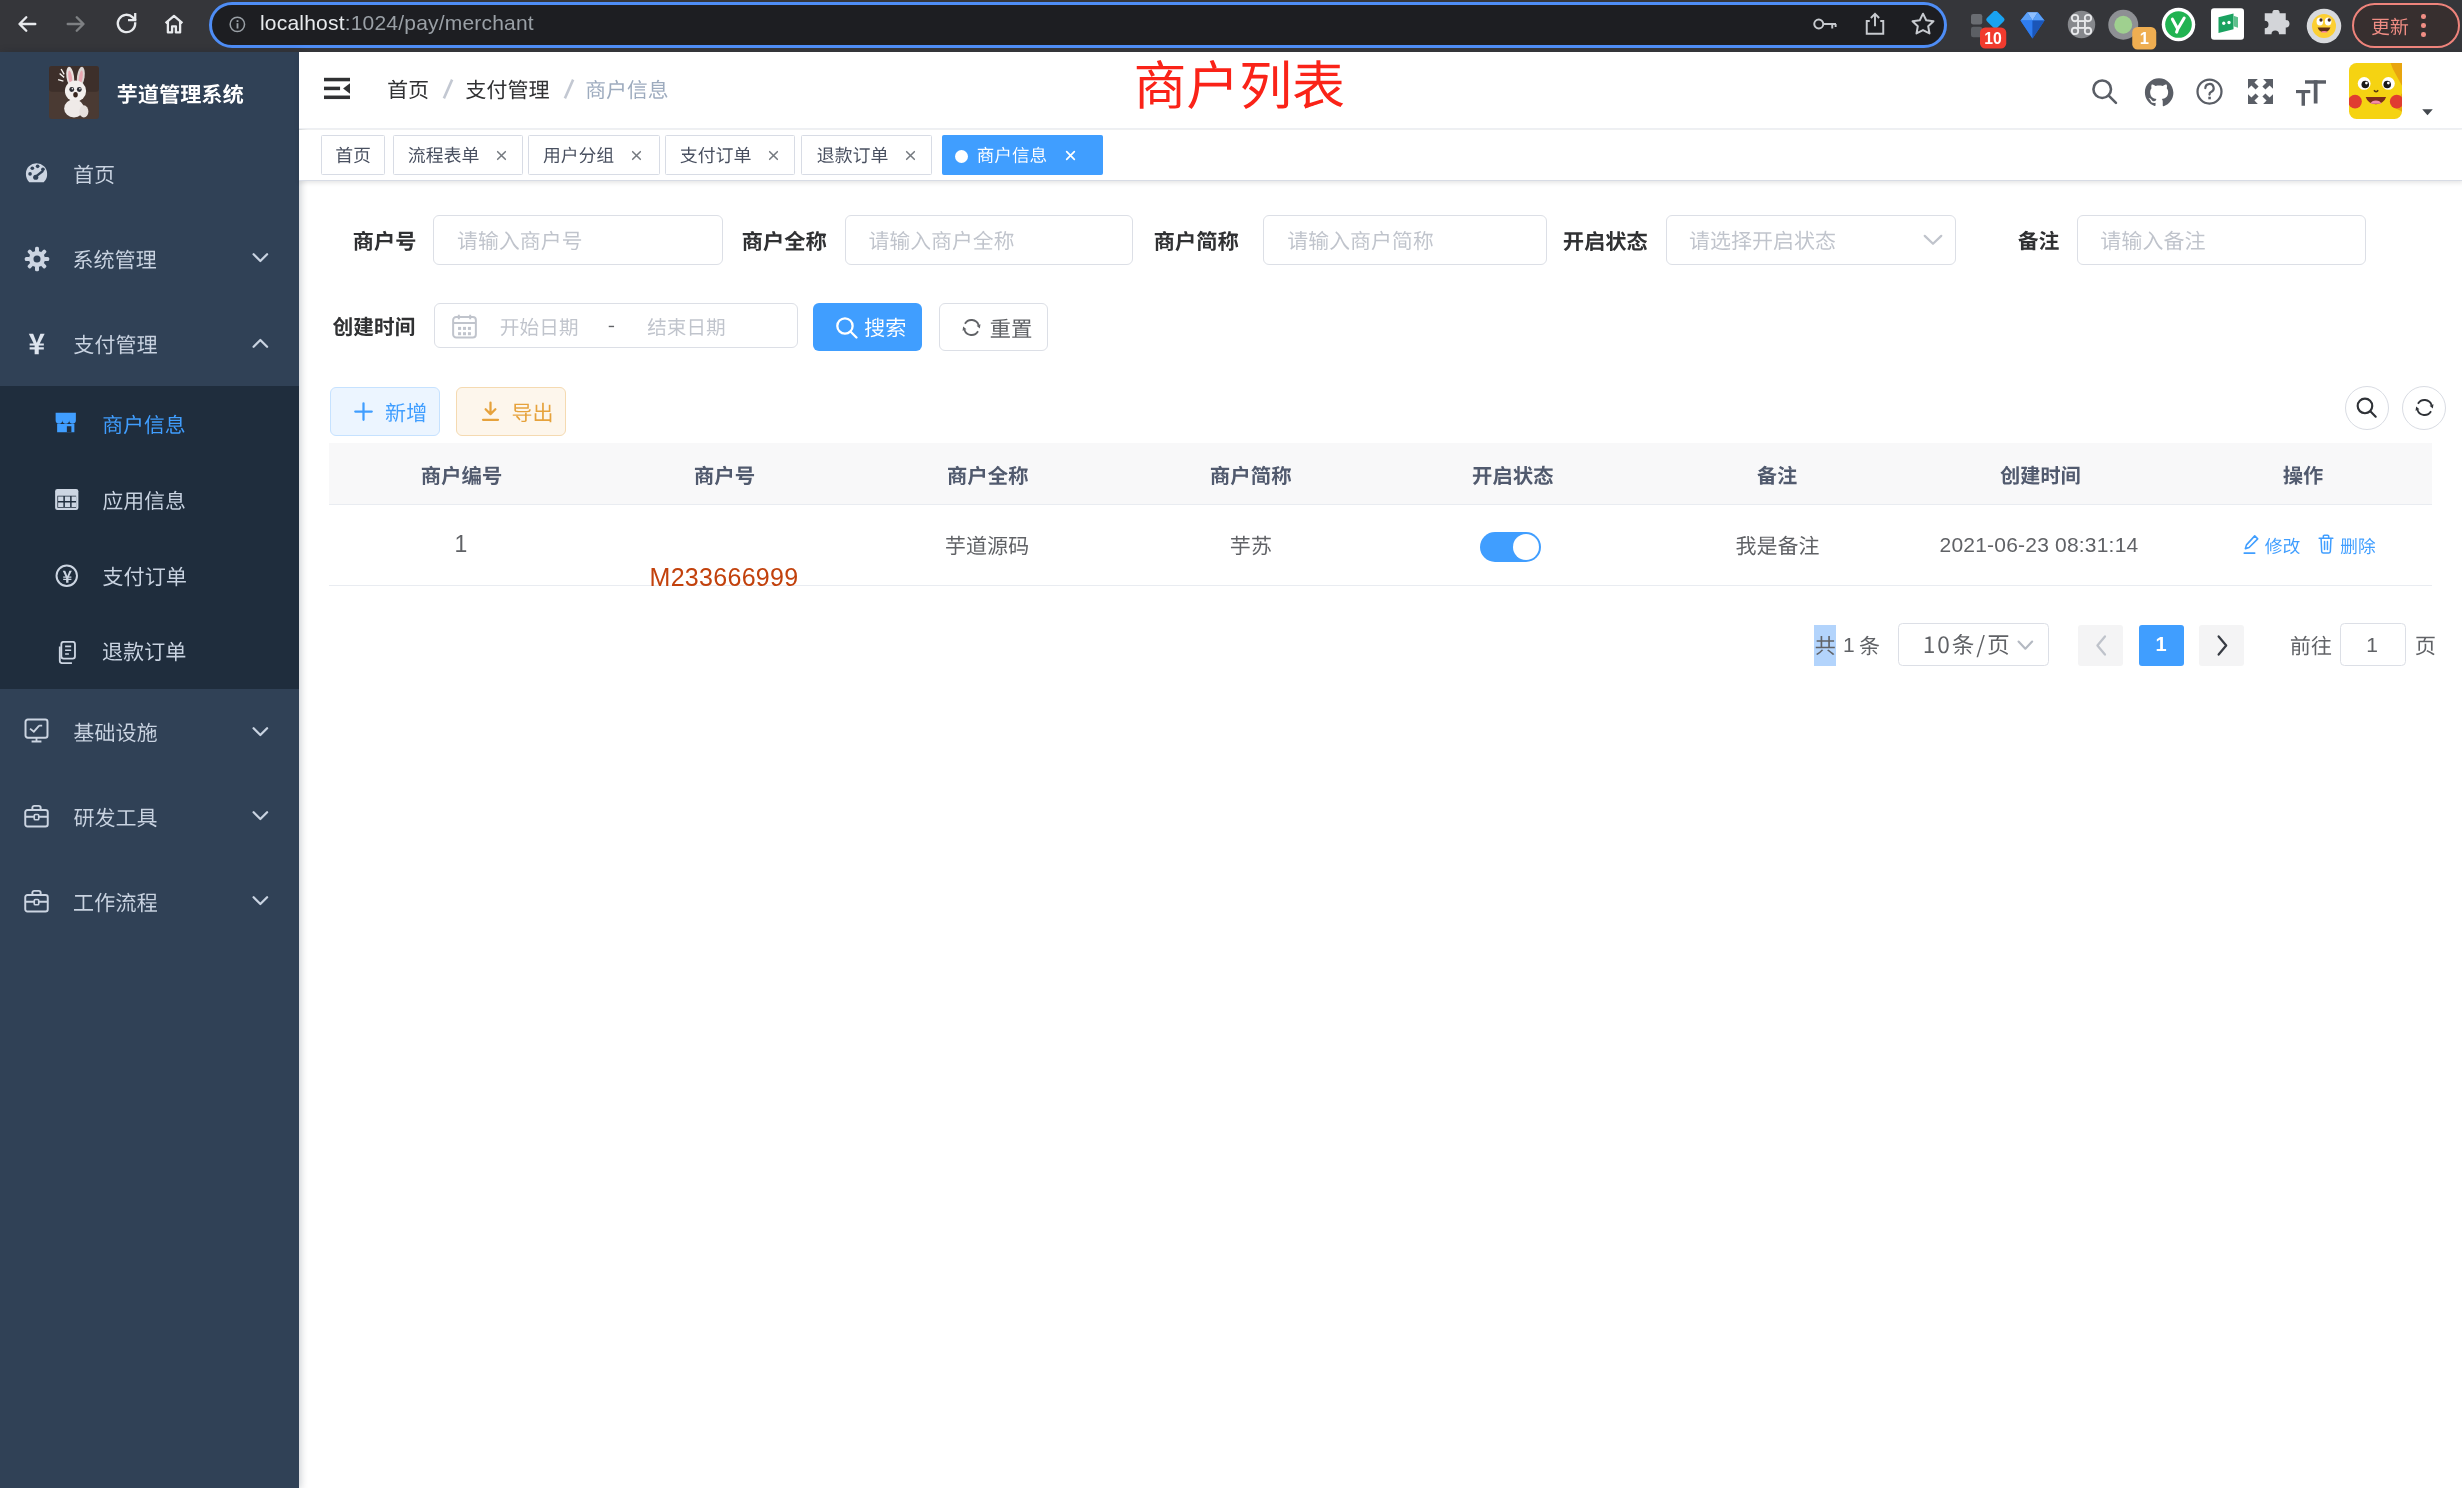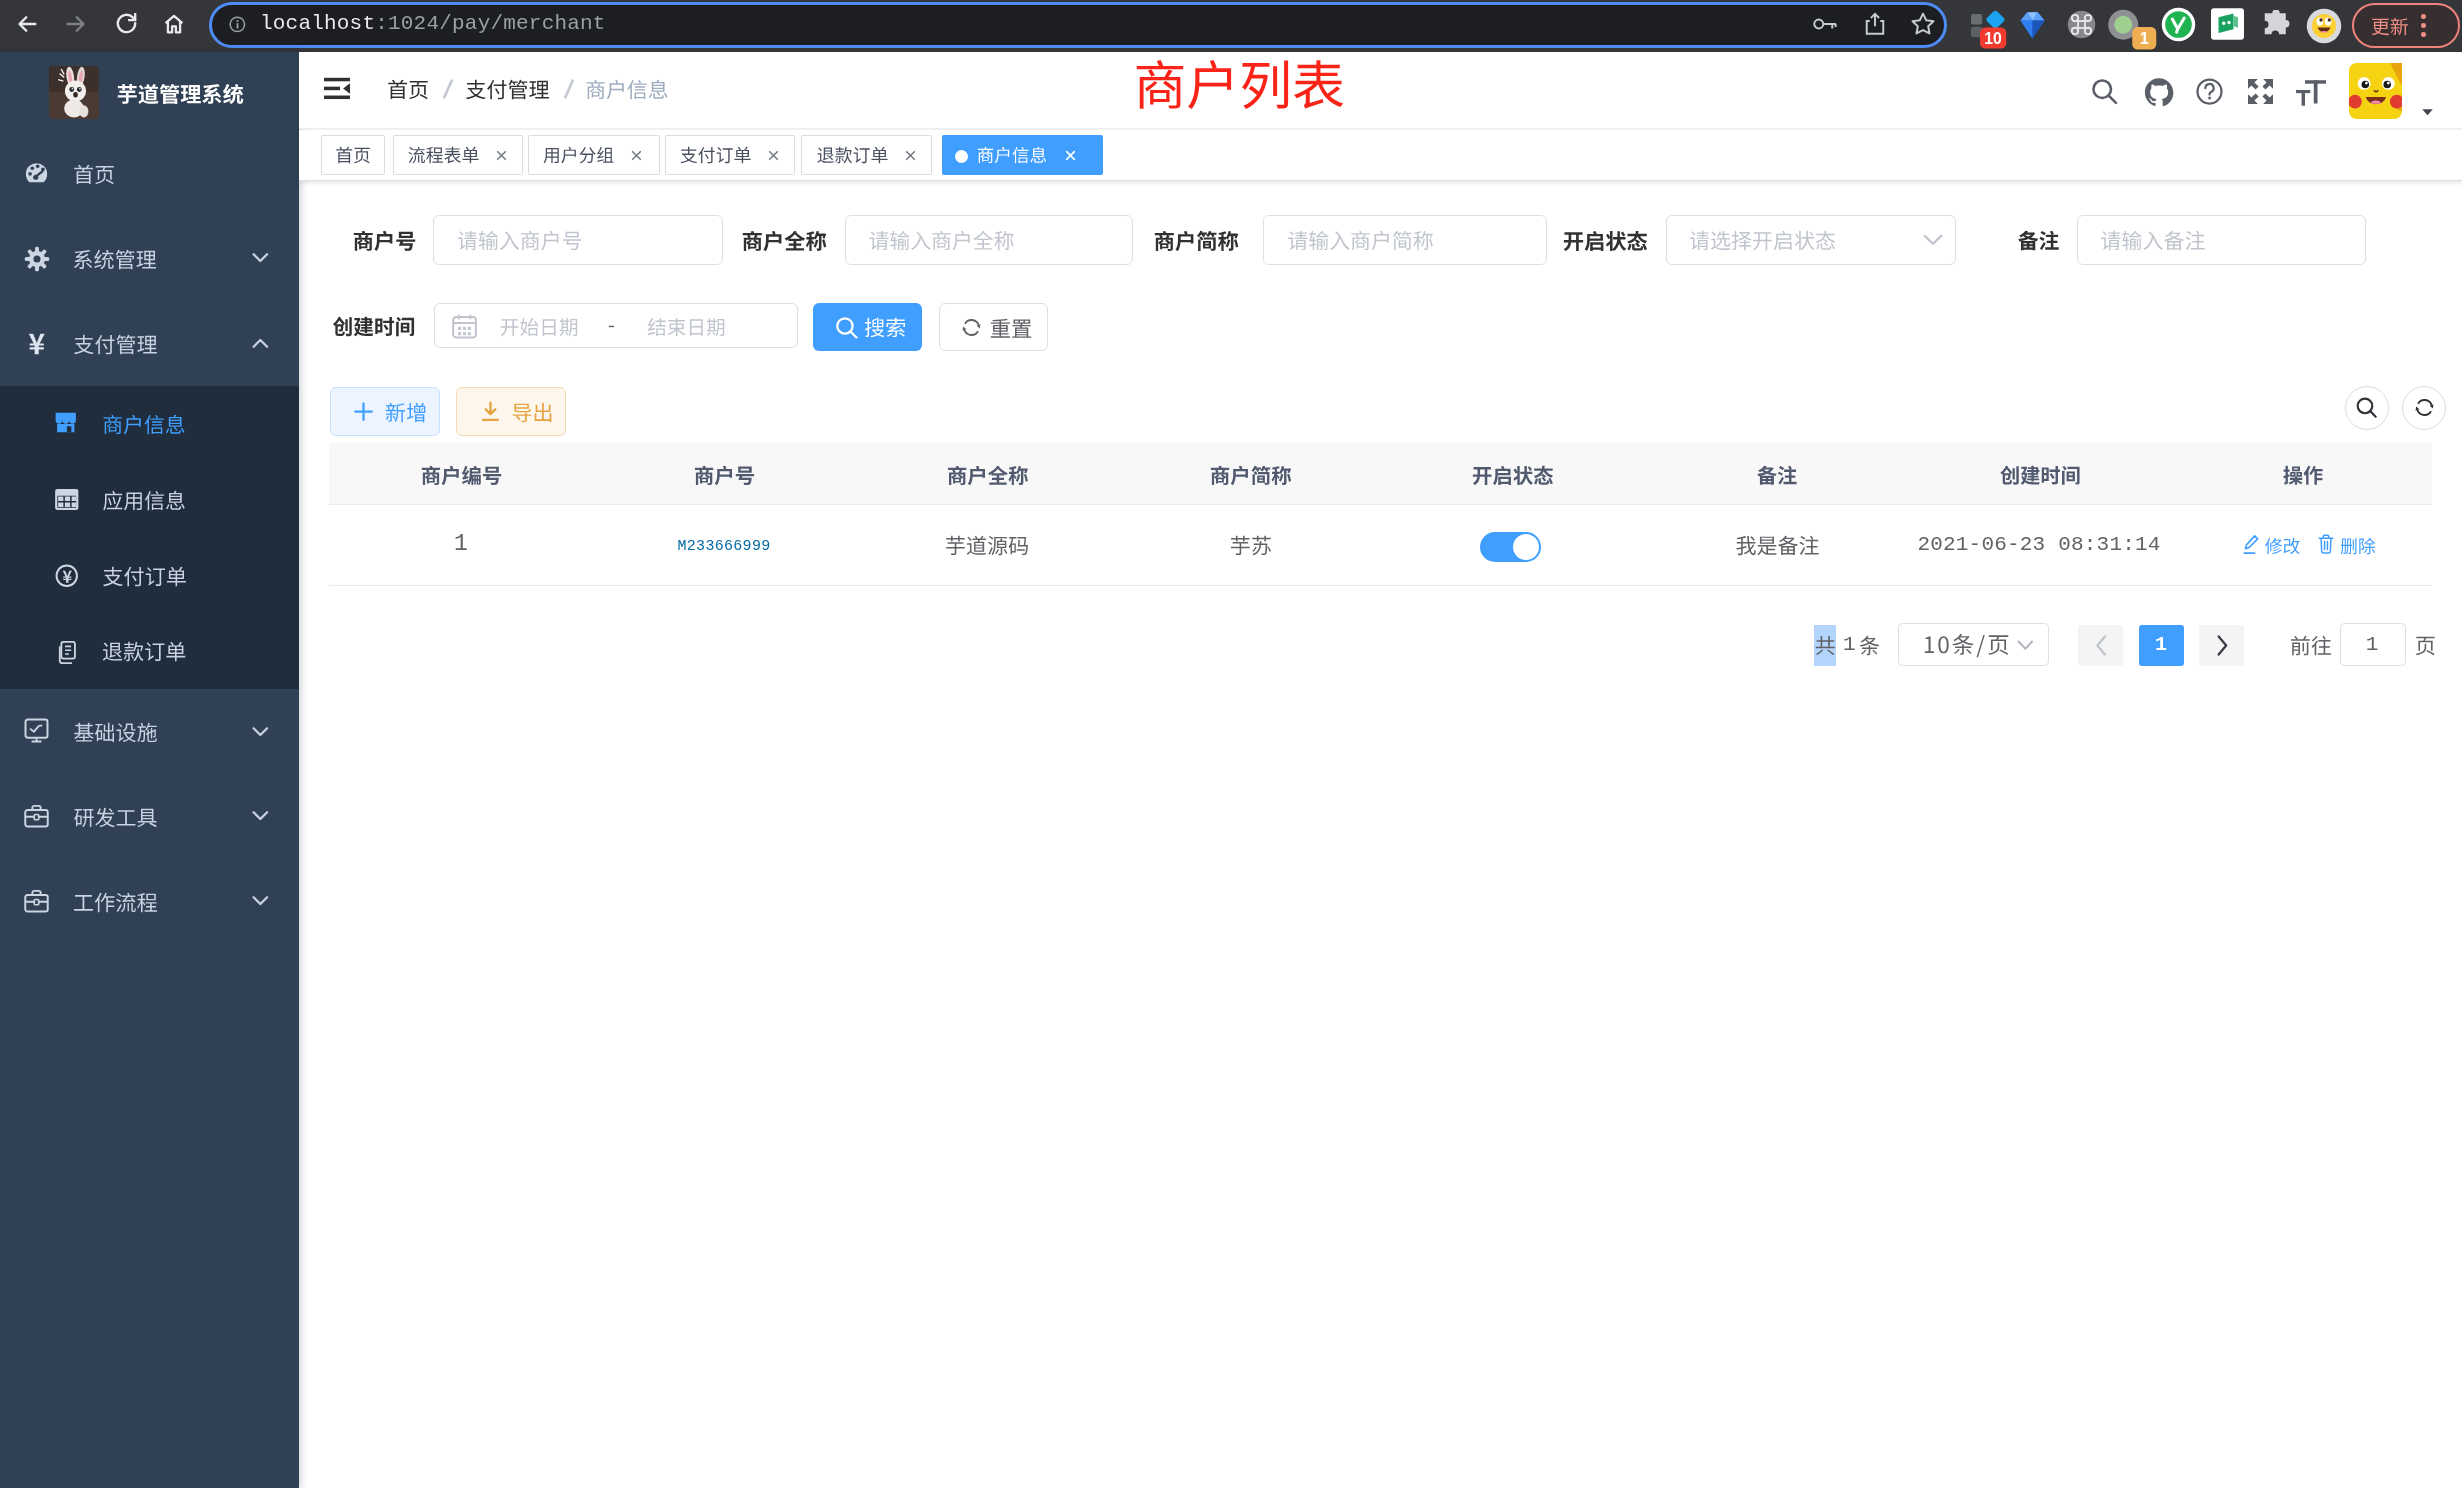--- a/index.html
+++ b/index.html
@@ -1,18 +1,18 @@
 <!DOCTYPE html>
 <html style="font-size:12px"><head><meta charset="utf-8"><style>
 *{margin:0;padding:0;box-sizing:border-box}
 body{font-family:"Liberation Sans",sans-serif;background:#fff}
 #s{position:relative;width:2462px;height:1489px;overflow:hidden;background:#fff}
 .a{position:absolute}
 .t{position:absolute}
-.lt{position:absolute;white-space:pre;font-family:Liberation Mono, monospace}
+.lt{position:absolute;white-space:pre;font-family:Liberation Sans, sans-serif}
 </style></head>
 <body>
 <div id="s">
 <div class="a" style="left:0;top:0;width:2462px;height:52px;background:#35363a"></div>
 <svg class="a" style="left:15px;top:12px;" width="24" height="24" viewBox="0 0 32 32">
       <path d="M27 16 H7 M15 7 L6 16 L15 25" stroke="#e8eaed" stroke-width="3.2" fill="none" stroke-linecap="round" stroke-linejoin="round"></path>
     </svg>
 <svg class="a" style="left:64px;top:12px;" width="24" height="24" viewBox="0 0 32 32">
       <path d="M5 16 H25 M17 7 L26 16 L17 25" stroke="#7e8083" stroke-width="3.2" fill="none" stroke-linecap="round" stroke-linejoin="round"></path>
     </svg>
@@ -485,21 +485,21 @@
       <path d="M17.3 -18.0C16.2 -17.0 14.8 -16.2 13.3 -15.4C11.7 -16.1 10.3 -17.0 9.2 -17.9L9.3 -18.0ZM9.7 -23.1C8.3 -20.8 5.6 -18.4 1.6 -16.7C2.3 -16.1 3.3 -15.0 3.8 -14.3C4.9 -14.8 5.9 -15.4 6.8 -16.1C7.7 -15.3 8.7 -14.6 9.7 -14.0C6.9 -13.1 3.7 -12.5 0.5 -12.1C1.0 -11.4 1.6 -10.0 1.9 -9.1L4.0 -9.4V2.4H7.4V1.6H19.1V2.4H22.7V-9.6H4.7C7.8 -10.2 10.7 -11.0 13.4 -12.2C16.8 -10.8 20.6 -9.9 24.7 -9.4C25.1 -10.3 25.9 -11.7 26.6 -12.4C23.2 -12.7 20.0 -13.3 17.1 -14.1C19.3 -15.6 21.2 -17.4 22.6 -19.7L20.4 -20.9L19.9 -20.8H12.0C12.4 -21.3 12.8 -21.8 13.2 -22.4ZM7.4 -2.8H11.7V-1.1H7.4ZM7.4 -5.3V-6.8H11.7V-5.3ZM19.1 -2.8V-1.1H15.1V-2.8ZM19.1 -5.3H15.1V-6.8H19.1ZM29.5 -20.2C31.1 -19.4 33.4 -18.1 34.5 -17.2L36.4 -19.9C35.2 -20.7 32.9 -21.9 31.3 -22.6ZM27.9 -12.7C29.6 -11.9 31.9 -10.6 33.0 -9.8L34.8 -12.5C33.6 -13.3 31.3 -14.4 29.7 -15.1ZM28.7 0.0 31.4 2.2C33.0 -0.4 34.7 -3.5 36.2 -6.3L33.8 -8.5C32.2 -5.4 30.1 -2.0 28.7 0.0ZM41.7 -22.1C42.5 -20.8 43.3 -19.1 43.6 -17.9H36.4V-14.8H43.0V-10.0H37.5V-7.0H43.0V-1.5H35.6V1.6H53.2V-1.5H46.3V-7.0H51.5V-10.0H46.3V-14.8H52.5V-17.9H44.3L46.8 -18.8C46.5 -20.0 45.5 -21.8 44.7 -23.1Z" fill="#515a6e"></path>
     </svg>
 <svg class="t" style="left:1999px;top:465px;" width="82" height="20.5" viewBox="-0.5 -24.0 107.9 27.4">
       <path d="M21.8 -22.4V-1.4C21.8 -0.9 21.6 -0.7 21.1 -0.7C20.5 -0.7 18.7 -0.7 17.0 -0.8C17.5 0.1 18.0 1.5 18.1 2.4C20.7 2.4 22.4 2.3 23.5 1.8C24.7 1.3 25.1 0.5 25.1 -1.4V-22.4ZM16.7 -19.8V-4.5H19.8V-19.8ZM5.0 -13.1H4.9C6.5 -14.6 7.8 -16.3 9.0 -18.2C10.4 -16.6 12.0 -14.7 13.1 -13.1ZM8.0 -23.0C6.6 -19.5 3.8 -15.9 0.5 -13.7C1.2 -13.1 2.3 -12.0 2.8 -11.3L3.6 -12.0V-2.1C3.6 1.1 4.6 2.0 7.8 2.0C8.5 2.0 11.4 2.0 12.1 2.0C14.9 2.0 15.7 0.8 16.1 -3.0C15.3 -3.2 14.0 -3.7 13.3 -4.2C13.1 -1.3 13.0 -0.8 11.9 -0.8C11.2 -0.8 8.7 -0.8 8.2 -0.8C6.9 -0.8 6.8 -0.9 6.8 -2.1V-10.3H11.0C10.9 -8.0 10.7 -7.0 10.4 -6.7C10.2 -6.5 10.0 -6.4 9.7 -6.4C9.3 -6.4 8.5 -6.4 7.6 -6.5C8.0 -5.8 8.3 -4.6 8.4 -3.8C9.5 -3.8 10.6 -3.8 11.3 -3.9C12.0 -4.0 12.6 -4.2 13.1 -4.8C13.7 -5.6 14.0 -7.5 14.2 -12.0V-12.1L16.3 -14.1C15.1 -15.9 12.5 -18.7 10.5 -20.9L11.0 -22.1ZM37.5 -20.9V-18.5H42.0V-17.2H36.0V-14.8H42.0V-13.4H37.3V-11.0H42.0V-9.7H37.2V-7.4H42.0V-6.1H36.1V-3.6H42.0V-1.8H45.1V-3.6H52.3V-6.1H45.1V-7.4H51.4V-9.7H45.1V-11.0H51.1V-14.8H52.6V-17.2H51.1V-20.9H45.1V-22.9H42.0V-20.9ZM45.1 -14.8H48.2V-13.4H45.1ZM45.1 -17.2V-18.5H48.2V-17.2ZM29.5 -9.7C29.5 -10.1 30.3 -10.6 30.9 -10.9H33.2C33.0 -9.2 32.6 -7.6 32.2 -6.2C31.7 -7.1 31.2 -8.2 30.9 -9.4L28.5 -8.6C29.2 -6.4 30.0 -4.7 30.9 -3.3C30.1 -1.8 29.0 -0.6 27.7 0.3C28.4 0.7 29.5 1.8 30.0 2.4C31.2 1.6 32.2 0.4 33.0 -1.0C35.8 1.3 39.5 1.9 44.1 1.9H52.0C52.2 1.0 52.7 -0.4 53.2 -1.1C51.3 -1.0 45.7 -1.0 44.2 -1.0C40.2 -1.0 36.8 -1.5 34.3 -3.6C35.4 -6.2 36.1 -9.4 36.4 -13.4L34.6 -13.8L34.0 -13.7H33.1C34.3 -15.8 35.5 -18.1 36.6 -20.6L34.6 -21.9L33.6 -21.5H28.5V-18.6H32.5C31.5 -16.5 30.5 -14.6 30.1 -14.0C29.5 -13.1 28.8 -12.4 28.2 -12.2C28.6 -11.6 29.2 -10.3 29.5 -9.7ZM66.4 -11.6C67.7 -9.6 69.4 -6.9 70.2 -5.3L73.1 -7.0C72.2 -8.6 70.4 -11.1 69.1 -13.0ZM62.1 -10.4V-5.5H58.8V-10.4ZM62.1 -13.2H58.8V-17.9H62.1ZM55.8 -20.8V-0.4H58.8V-2.6H65.1V-20.8ZM74.2 -22.8V-18.0H66.1V-14.7H74.2V-1.9C74.2 -1.4 74.0 -1.2 73.4 -1.2C72.8 -1.2 70.8 -1.2 68.9 -1.3C69.4 -0.4 69.9 1.1 70.0 2.0C72.7 2.0 74.6 1.9 75.8 1.4C77.0 0.9 77.5 0.1 77.5 -1.9V-14.7H80.2V-18.0H77.5V-22.8ZM82.9 -16.4V2.4H86.3V-16.4ZM83.3 -21.2C84.5 -19.9 85.9 -18.1 86.5 -16.9L89.2 -18.7C88.6 -19.9 87.1 -21.6 85.9 -22.8ZM91.9 -7.6H97.1V-5.0H91.9ZM91.9 -12.8H97.1V-10.2H91.9ZM89.0 -15.4V-2.4H100.1V-15.4ZM90.2 -21.6V-18.6H103.0V-1.1C103.0 -0.8 102.9 -0.6 102.5 -0.6C102.2 -0.6 101.2 -0.6 100.4 -0.6C100.7 0.1 101.1 1.4 101.3 2.2C103.0 2.2 104.2 2.2 105.2 1.7C106.1 1.2 106.3 0.4 106.3 -1.1V-21.6Z" fill="#515a6e"></path>
     </svg>
 <svg class="t" style="left:2282px;top:465px;" width="42" height="20.5" viewBox="-0.4 -23.9 54.6 27.4">
       <path d="M15.0 -19.7H19.9V-17.9H15.0ZM12.3 -21.9V-15.6H22.9V-21.9ZM12.2 -12.5H14.4V-10.5H12.2ZM20.5 -12.5H22.8V-10.5H20.5ZM3.6 -22.9V-17.8H1.0V-14.8H3.6V-10.0L0.6 -9.1L1.4 -6.0L3.6 -6.8V-1.1C3.6 -0.8 3.6 -0.7 3.3 -0.7C3.0 -0.7 2.3 -0.7 1.5 -0.8C1.9 0.1 2.3 1.3 2.3 2.1C3.9 2.1 4.9 2.0 5.7 1.5C6.5 1.1 6.7 0.2 6.7 -1.2V-7.8L9.2 -8.7L8.6 -11.6L6.7 -10.9V-14.8H8.9V-17.8H6.7V-22.9ZM9.4 -6.7V-4.0H14.4C12.7 -2.5 10.1 -1.2 7.5 -0.5C8.1 0.1 9.0 1.3 9.4 2.0C11.9 1.2 14.1 -0.2 16.0 -1.9V2.5H19.1V-2.0C20.6 -0.4 22.5 1.0 24.4 1.8C24.8 1.1 25.8 -0.1 26.4 -0.6C24.2 -1.3 22.0 -2.6 20.5 -4.0H25.9V-6.7H19.1V-8.3H25.5V-14.7H18.1V-8.4H17.0V-14.7H9.8V-8.3H16.0V-6.7ZM40.9 -22.7C39.7 -18.8 37.6 -14.9 35.2 -12.4C35.9 -11.9 37.1 -10.8 37.6 -10.2C38.9 -11.6 40.1 -13.4 41.2 -15.4H42.2V2.4H45.5V-3.6H52.9V-6.6H45.5V-9.7H52.6V-12.6H45.5V-15.4H53.2V-18.5H42.7C43.2 -19.6 43.7 -20.8 44.0 -21.9ZM33.8 -22.8C32.4 -19.0 30.1 -15.1 27.6 -12.7C28.2 -11.9 29.1 -10.0 29.4 -9.2C29.9 -9.8 30.5 -10.5 31.1 -11.2V2.4H34.3V-16.2C35.3 -18.0 36.2 -20.0 36.9 -21.8Z" fill="#515a6e"></path>
     </svg>
 <div class="a" style="left:329px;top:506px;width:2103px;height:80px;background:#fff;border-bottom:0.8px solid #e9ecf1"></div>
 <div class="lt" style="left:461px;top:545px;transform:translate(-50%,-52%);font-size:23px;color:#606266">1</div>
-<div class="lt" style="left:724px;top:547px;transform:translate(-50%,-52%);font-size:15px;color:#0369a1;letter-spacing:0.3px">M233666999</div>
+<div class="lt" style="left:724px;top:578px;transform:translate(-50%,-52%);font-size:25px;color:#c2410c;letter-spacing:0.3px">M233666999</div>
 <svg class="t" style="left:945px;top:535px;" width="84" height="21" viewBox="0.6 -24.6 110.7 27.9">
       <path d="M17.6 -23.5V-20.6H10.3V-23.5H8.2V-20.6H1.8V-18.7H8.2V-16.0H10.3V-18.7H17.6V-16.0H19.7V-18.7H26.2V-20.6H19.7V-23.5ZM1.6 -8.8V-6.8H13.1V-0.6C13.1 -0.1 12.9 0.1 12.3 0.1C11.8 0.1 9.8 0.1 7.7 0.0C8.1 0.6 8.4 1.5 8.5 2.1C11.1 2.1 12.9 2.1 13.8 1.8C14.8 1.4 15.2 0.8 15.2 -0.5V-6.8H26.4V-8.8H15.2V-13.1H24.4V-15.1H3.8V-13.1H13.1V-8.8ZM29.8 -21.4C31.3 -20.0 33.0 -18.0 33.8 -16.7L35.5 -17.9C34.7 -19.2 32.9 -21.1 31.4 -22.4ZM40.7 -10.3H50.1V-8.0H40.7ZM40.7 -6.5H50.1V-4.1H40.7ZM40.7 -14.1H50.1V-11.8H40.7ZM38.8 -15.7V-2.5H52.2V-15.7H45.5C45.8 -16.4 46.1 -17.2 46.5 -18.1H54.5V-19.8H49.3C50.0 -20.7 50.7 -21.9 51.3 -22.9L49.3 -23.5C48.8 -22.4 47.9 -20.9 47.2 -19.8H41.9L43.4 -20.5C43.0 -21.4 42.1 -22.7 41.3 -23.6L39.6 -22.9C40.3 -22.0 41.1 -20.7 41.5 -19.8H36.7V-18.1H44.1C44.0 -17.3 43.7 -16.4 43.5 -15.7ZM35.3 -13.5H29.4V-11.6H33.3V-2.9C32.1 -2.4 30.6 -1.2 29.2 0.2L30.5 1.9C31.9 0.2 33.3 -1.3 34.4 -1.3C35.0 -1.3 35.9 -0.5 37.1 0.2C39.0 1.3 41.4 1.6 44.7 1.6C47.4 1.6 52.3 1.4 54.3 1.3C54.4 0.7 54.7 -0.3 54.9 -0.8C52.2 -0.5 48.0 -0.3 44.8 -0.3C41.7 -0.3 39.3 -0.5 37.5 -1.5C36.5 -2.0 35.9 -2.5 35.3 -2.8ZM71.0 -11.4H79.6V-8.9H71.0ZM71.0 -15.4H79.6V-13.0H71.0ZM70.1 -5.7C69.3 -3.9 68.1 -1.9 66.8 -0.5C67.3 -0.3 68.1 0.3 68.5 0.6C69.7 -0.9 71.1 -3.2 72.0 -5.2ZM78.1 -5.3C79.2 -3.5 80.5 -1.1 81.1 0.3L83.1 -0.6C82.4 -1.9 81.0 -4.3 79.9 -6.0ZM58.4 -21.8C60.0 -20.8 62.1 -19.4 63.1 -18.5L64.4 -20.2C63.3 -21.0 61.2 -22.3 59.7 -23.2ZM57.1 -14.2C58.6 -13.3 60.7 -12.0 61.8 -11.2L63.0 -12.9C61.9 -13.7 59.8 -14.9 58.3 -15.7ZM57.7 0.7 59.5 1.8C60.9 -0.8 62.4 -4.3 63.6 -7.2L61.9 -8.4C60.6 -5.2 58.9 -1.5 57.7 0.7ZM65.5 -22.1V-14.5C65.5 -9.9 65.2 -3.5 62.0 1.0C62.5 1.2 63.4 1.8 63.7 2.1C67.1 -2.6 67.5 -9.6 67.5 -14.5V-20.2H82.6V-22.1ZM74.2 -19.9C74.0 -19.0 73.7 -17.9 73.4 -17.0H69.1V-7.3H74.2V0.0C74.2 0.3 74.1 0.4 73.7 0.4C73.4 0.4 72.1 0.4 70.8 0.4C71.1 1.0 71.3 1.7 71.4 2.2C73.2 2.2 74.5 2.2 75.2 1.9C76.0 1.6 76.2 1.1 76.2 0.1V-7.3H81.6V-17.0H75.4C75.8 -17.7 76.2 -18.6 76.5 -19.4ZM95.5 -5.7V-3.8H106.2V-5.7ZM97.7 -18.2C97.6 -15.4 97.2 -11.7 96.8 -9.4H97.4L108.2 -9.4C107.6 -3.3 107.0 -0.8 106.3 -0.1C106.0 0.2 105.7 0.3 105.2 0.3C104.7 0.3 103.5 0.3 102.1 0.1C102.5 0.6 102.6 1.5 102.7 2.0C104.0 2.1 105.3 2.1 106.1 2.1C106.9 2.0 107.4 1.8 108.0 1.2C109.0 0.2 109.6 -2.7 110.3 -10.3C110.3 -10.6 110.3 -11.2 110.3 -11.2H106.8C107.3 -14.7 107.7 -18.9 108.0 -21.8L106.5 -22.0L106.1 -21.9H96.4V-19.9H105.8C105.6 -17.5 105.2 -14.1 104.9 -11.2H99.0C99.3 -13.3 99.6 -15.9 99.7 -18.1ZM85.4 -22.0V-20.1H88.8C88.1 -15.8 86.8 -11.8 84.8 -9.2C85.1 -8.6 85.6 -7.4 85.8 -6.9C86.3 -7.6 86.8 -8.4 87.2 -9.2V1.0H89.1V-1.3H94.2V-13.4H89.1C89.8 -15.5 90.4 -17.8 90.9 -20.1H95.0V-22.0ZM89.1 -11.5H92.4V-3.2H89.1Z" fill="#606266"></path>
     </svg>
 <svg class="t" style="left:1230px;top:535px;" width="42" height="21" viewBox="0.6 -24.5 55.1 27.8">
       <path d="M17.6 -23.5V-20.6H10.3V-23.5H8.2V-20.6H1.8V-18.7H8.2V-16.0H10.3V-18.7H17.6V-16.0H19.7V-18.7H26.2V-20.6H19.7V-23.5ZM1.6 -8.8V-6.8H13.1V-0.6C13.1 -0.1 12.9 0.1 12.3 0.1C11.8 0.1 9.8 0.1 7.7 0.0C8.1 0.6 8.4 1.5 8.5 2.1C11.1 2.1 12.9 2.1 13.8 1.8C14.8 1.4 15.2 0.8 15.2 -0.5V-6.8H26.4V-8.8H15.2V-13.1H24.4V-15.1H3.8V-13.1H13.1V-8.8ZM34.0 -9.1C33.1 -7.2 31.7 -4.7 30.0 -3.2L31.8 -2.2C33.3 -3.8 34.7 -6.3 35.7 -8.2ZM49.8 -8.5C51.0 -6.5 52.3 -3.9 52.8 -2.2L54.7 -3.0C54.1 -4.6 52.8 -7.2 51.6 -9.1ZM31.7 -13.3V-11.3H39.5C38.8 -6.0 36.8 -1.7 30.1 0.6C30.5 1.0 31.1 1.8 31.4 2.3C38.6 -0.4 40.8 -5.3 41.6 -11.3H47.5C47.2 -3.8 46.8 -0.8 46.2 -0.1C45.9 0.2 45.7 0.2 45.2 0.2C44.6 0.2 43.2 0.2 41.7 0.1C42.0 0.6 42.3 1.4 42.3 2.0C43.7 2.0 45.2 2.1 46.0 2.0C46.9 1.9 47.5 1.7 48.1 1.0C49.0 -0.0 49.4 -3.1 49.7 -12.3C49.8 -12.6 49.8 -13.3 49.8 -13.3H41.8L42.0 -16.2H39.8L39.7 -13.3ZM45.8 -23.5V-20.8H38.1V-23.5H36.0V-20.8H29.7V-18.9H36.0V-15.8H38.1V-18.9H45.8V-15.8H47.9V-18.9H54.3V-20.8H47.9V-23.5Z" fill="#606266"></path>
     </svg>
 <div class="a" style="left:1480px;top:532px;width:61px;height:30px;border-radius:15px;background:#409eff"></div>
 <div class="a" style="left:1513px;top:534px;width:26px;height:26px;border-radius:13px;background:#fff"></div>
 <svg class="t" style="left:1735px;top:535px;" width="85" height="21" viewBox="0.1 -24.6 111.8 28.0">
       <path d="M19.7 -21.7C21.3 -20.2 23.2 -18.2 24.1 -16.9L25.8 -18.1C24.9 -19.4 22.9 -21.4 21.3 -22.8ZM23.3 -12.0C22.3 -10.2 21.1 -8.4 19.6 -6.8C19.1 -8.7 18.7 -10.9 18.5 -13.2H26.5V-15.2H18.2C18.0 -17.8 17.9 -20.5 17.9 -23.3H15.7C15.7 -20.5 15.8 -17.8 16.1 -15.2H9.7V-20.2C11.4 -20.5 13.0 -20.9 14.4 -21.4L12.9 -23.2C10.2 -22.2 5.7 -21.2 1.7 -20.6C2.0 -20.1 2.3 -19.4 2.4 -18.9C4.0 -19.1 5.8 -19.4 7.6 -19.7V-15.2H1.6V-13.2H7.6V-8.3L1.1 -7.0L1.8 -4.9L7.6 -6.2V-0.5C7.6 0.0 7.4 0.1 6.9 0.2C6.4 0.2 4.8 0.2 3.0 0.1C3.3 0.7 3.6 1.7 3.7 2.3C6.0 2.3 7.6 2.2 8.4 1.9C9.4 1.5 9.7 0.9 9.7 -0.5V-6.7L14.8 -7.9L14.7 -9.8L9.7 -8.7V-13.2H16.3C16.6 -10.2 17.2 -7.4 17.8 -5.0C15.8 -3.2 13.6 -1.6 11.2 -0.5C11.7 -0.0 12.3 0.7 12.6 1.2C14.7 0.1 16.7 -1.3 18.6 -2.9C19.8 0.3 21.6 2.3 23.8 2.3C25.9 2.3 26.7 1.0 27.0 -3.7C26.5 -3.9 25.7 -4.4 25.3 -4.8C25.1 -1.2 24.8 0.2 24.0 0.2C22.6 0.2 21.3 -1.6 20.3 -4.6C22.2 -6.6 23.9 -8.8 25.1 -11.2ZM34.6 -17.0H49.2V-14.7H34.6ZM34.6 -20.8H49.2V-18.5H34.6ZM32.6 -22.4V-13.1H51.3V-22.4ZM34.5 -8.4C33.7 -4.3 31.9 -1.1 29.0 0.8C29.5 1.1 30.3 1.9 30.6 2.3C32.4 1.0 33.9 -0.8 34.9 -3.1C37.2 0.8 40.9 1.7 46.5 1.7H54.2C54.3 1.1 54.6 0.2 55.0 -0.3C53.5 -0.3 47.7 -0.3 46.6 -0.3C45.4 -0.3 44.3 -0.3 43.3 -0.4V-4.3H52.6V-6.2H43.3V-9.3H54.4V-11.2H29.7V-9.3H41.2V-0.8C38.8 -1.4 37.0 -2.7 35.9 -5.3C36.1 -6.2 36.4 -7.1 36.6 -8.1ZM75.2 -19.3C73.8 -17.8 72.0 -16.6 69.9 -15.5C68.0 -16.5 66.4 -17.6 65.2 -19.0L65.5 -19.3ZM66.3 -23.6C64.9 -21.2 62.2 -18.4 58.1 -16.5C58.6 -16.1 59.2 -15.4 59.6 -14.9C61.2 -15.7 62.5 -16.7 63.7 -17.6C64.9 -16.5 66.2 -15.4 67.8 -14.5C64.3 -13.1 60.5 -12.1 56.8 -11.6C57.2 -11.1 57.6 -10.2 57.8 -9.6C61.9 -10.3 66.2 -11.5 70.0 -13.4C73.5 -11.7 77.6 -10.6 81.9 -10.0C82.2 -10.6 82.8 -11.5 83.2 -12.0C79.3 -12.4 75.4 -13.2 72.2 -14.5C74.8 -16.1 77.1 -18.0 78.6 -20.4L77.3 -21.2L76.9 -21.1H67.2C67.7 -21.8 68.2 -22.5 68.6 -23.2ZM62.9 -3.6H68.9V-0.5H62.9ZM62.9 -5.3V-8.1H68.9V-5.3ZM76.9 -3.6V-0.5H71.0V-3.6ZM76.9 -5.3H71.0V-8.1H76.9ZM60.8 -10.0V2.2H62.9V1.3H76.9V2.2H79.2V-10.0ZM86.6 -21.7C88.5 -20.8 90.8 -19.5 92.0 -18.5L93.2 -20.3C92.0 -21.1 89.6 -22.4 87.8 -23.2ZM85.2 -13.9C86.9 -13.1 89.2 -11.8 90.4 -10.9L91.5 -12.6C90.4 -13.5 88.0 -14.7 86.3 -15.5ZM86.0 0.5 87.8 1.9C89.4 -0.7 91.4 -4.2 92.8 -7.1L91.3 -8.5C89.7 -5.3 87.5 -1.7 86.0 0.5ZM99.3 -22.9C100.3 -21.5 101.3 -19.5 101.7 -18.3L103.7 -19.1C103.3 -20.3 102.2 -22.2 101.2 -23.6ZM93.4 -18.2V-16.2H100.7V-9.9H94.4V-7.9H100.7V-0.6H92.5V1.4H110.9V-0.6H102.9V-7.9H109.3V-9.9H102.9V-16.2H110.3V-18.2Z" fill="#606266"></path>

